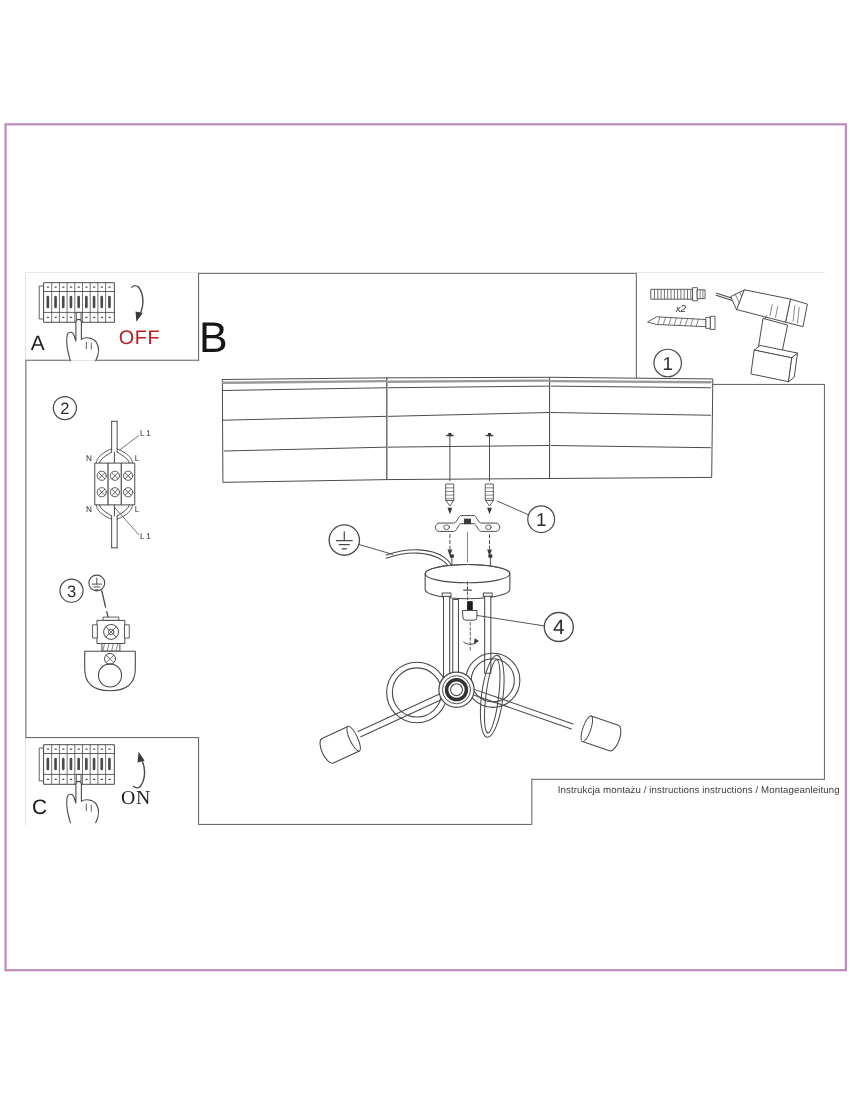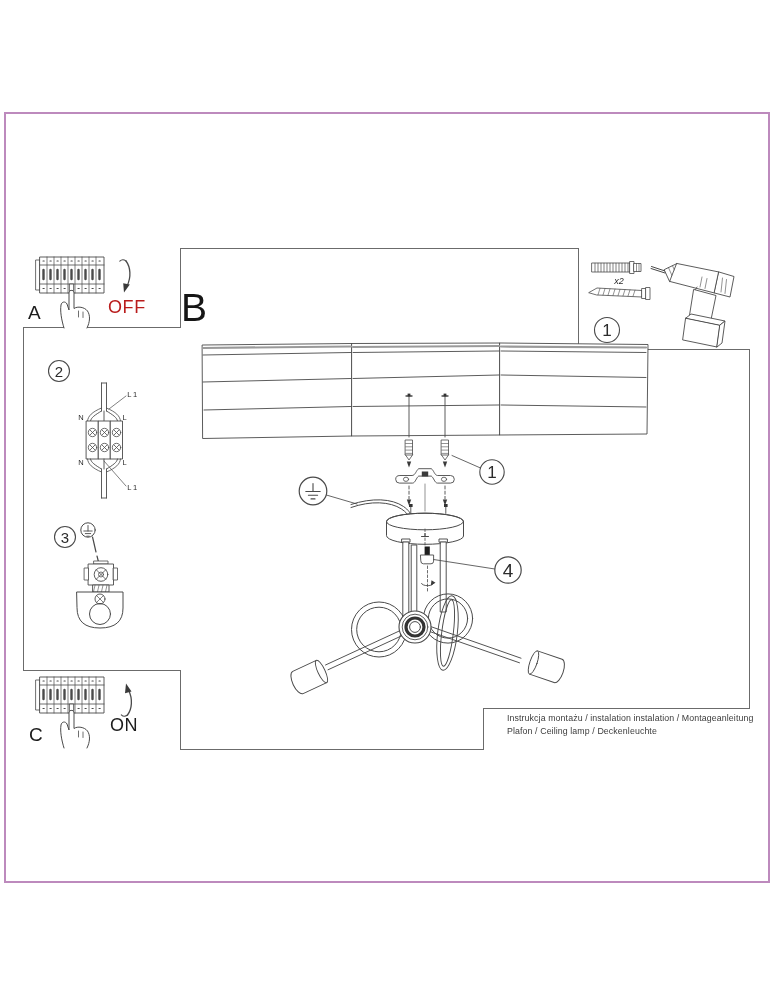--- a/index.html
+++ b/index.html
@@ -12,21 +12,21 @@
   .compartment{position:absolute;box-sizing:border-box;background:#fff;}
   .box-a{left:23px;top:248px;width:158px;height:80px;border-right:1px solid #6b6b6b;border-bottom:1px solid #6b6b6b;}
   .box-parts{left:578px;top:248px;width:172px;height:102px;border-left:1px solid #6b6b6b;border-bottom:1px solid #6b6b6b;}
   .box-c{left:23px;top:670px;width:158px;height:80px;border-top:1px solid #6b6b6b;border-right:1px solid #6b6b6b;}
   .box-footer{left:483px;top:708px;width:267px;height:42px;border-top:1px solid #6b6b6b;border-left:1px solid #6b6b6b;}
   .t{position:absolute;white-space:nowrap;}
   .letter-b{left:181px;top:289px;font-size:39px;line-height:38px;font-weight:500;color:#161616;}
   .lbl-a{left:28px;top:302px;font-size:19px;color:#1c1c1c;}
   .lbl-c{left:29px;top:724px;font-size:19px;color:#1c1c1c;}
   .lbl-off{left:108px;top:297px;font-size:18px;letter-spacing:.6px;color:#b91c1c;}
-  .lbl-on{left:110px;top:715px;font-size:18px;letter-spacing:.6px;color:#1c1c1c;}
+  .lbl-on{left:110px;top:715px;font-size:18px;letter-spacing:.6px;color:#1c1c1c;font-family:Liberation Serif, serif;}
   .footer-text{left:507px;top:712px;font-size:8.8px;line-height:13.4px;color:#3c3c3c;letter-spacing:.1px;}
   svg.art{position:absolute;left:0;top:0;pointer-events:none;}
   svg text{font-family:"Liberation Sans",sans-serif;}
 </style>
 </head>
 <body>
 
 <div class="page">
   <div class="frame" style="border-color: rgb(189, 138, 189);"></div>
 
@@ -36,22 +36,21 @@
   <div class="compartment box-c"></div>
   <div class="compartment box-footer"></div>
 
   <div class="t letter-b">B</div>
   <div class="t lbl-a">A</div>
   <div class="t lbl-c">C</div>
   <div class="t lbl-off">OFF</div>
   <div class="t lbl-on">ON</div>
 
   <div class="t footer-text">
-    <div>Instrukcja montażu / instalation instalation / Montageanleitung</div>
-    <div>Plafon / Ceiling lamp / Deckenleuchte</div>
+    <div>Instrukcja montażu / instructions instructions / Montageanleitung</div>
   </div>
 
   <svg class="art" width="774" height="1000" viewBox="0 0 774 1000">
     <defs>
       <g id="breaker-unit">
         <rect x="-4" y="3" width="4" height="30" fill="#fff" stroke-width=".8"></rect>
         <rect x="0" y="0" width="64" height="36" fill="#fff" stroke-width=".9"></rect>
         <path d="M0,8H64 M0,27H64" stroke-width=".8"></path>
         <path d="M7,0V36M14,0V36M21,0V36M28,0V36M35,0V36M42,0V36M49,0V36M56,0V36" stroke-width=".7"></path>
         <path d="M3,4H61" stroke-width="1.1" stroke-dasharray="1.2 5.8"></path>

